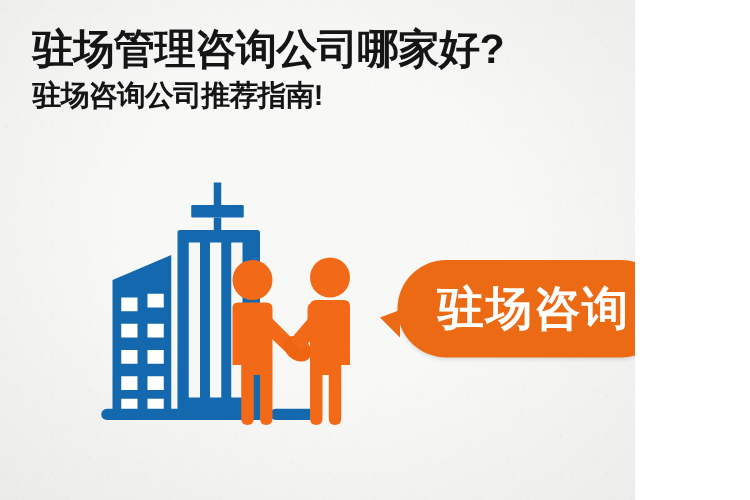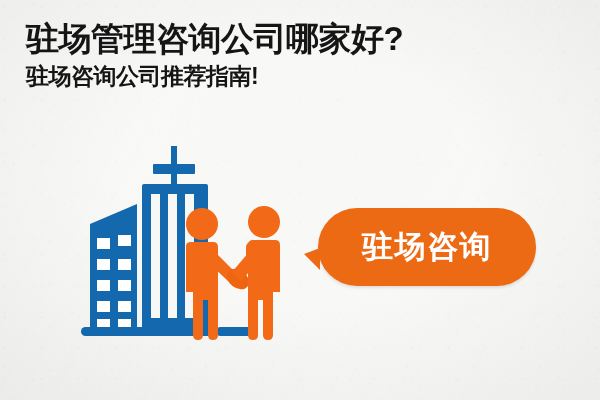--- a/index.html
+++ b/index.html
@@ -9,21 +9,21 @@
   }
   body {
     width: 600px;
     height: 400px;
     overflow: hidden;
     font-family: "Liberation Sans", "DejaVu Sans", sans-serif;
   }
 
   #banner {
     position: relative;
-    width: 600px;
+    width: 508px;
     height: 400px;
     box-sizing: border-box;
     background-color: #f5f5f3;
     overflow: hidden;
   }
 
   
   #paper-texture {
     position: absolute;
     inset: 0;
@@ -110,21 +110,21 @@
   }
   #bubble-label {
     position: absolute;
     inset: 0;
     display: flex;
     align-items: center;
     justify-content: center;
     color: #ffffff;
     font-family: "Liberation Sans", "DejaVu Sans", sans-serif;
     font-weight: 700;
-    font-size: 31px;
+    font-size: 37px;
     letter-spacing: 1.5px;
     white-space: nowrap;
   }
 </style>
 </head>
 <body>
 
 <div id="banner">
 
   <div id="paper-texture"></div>

